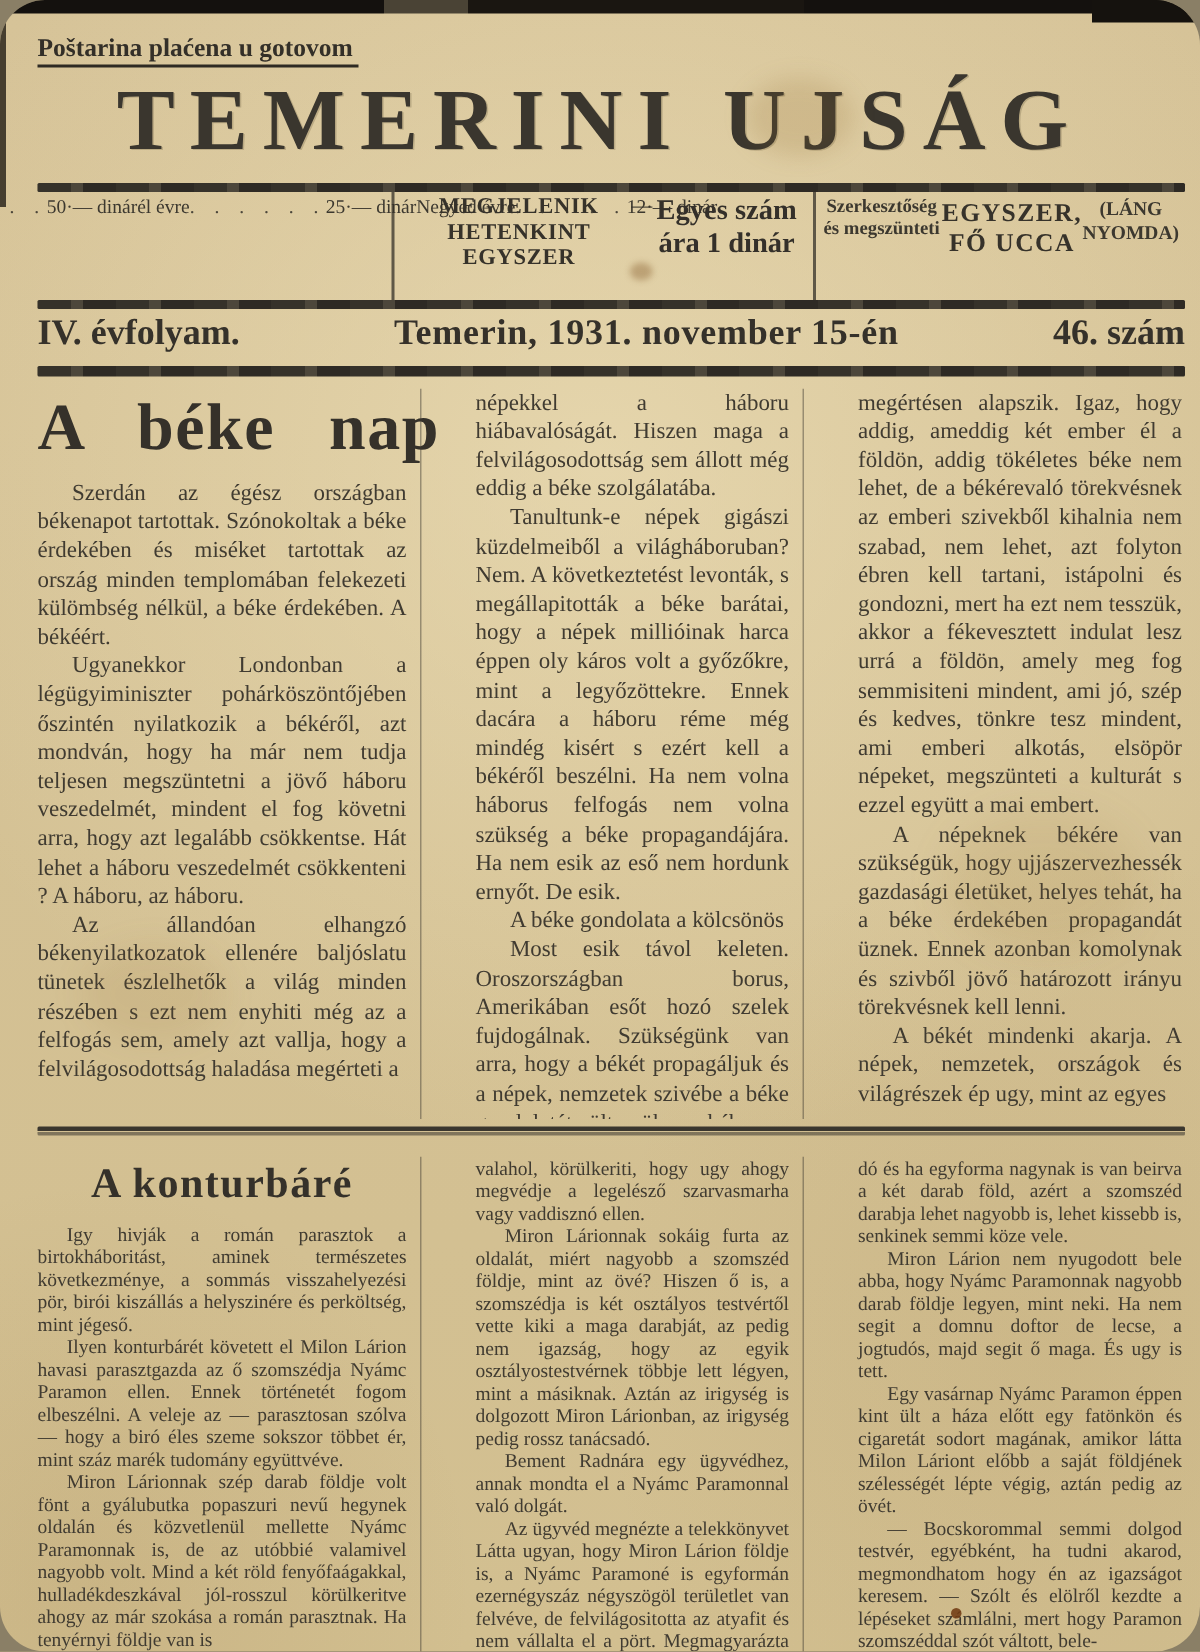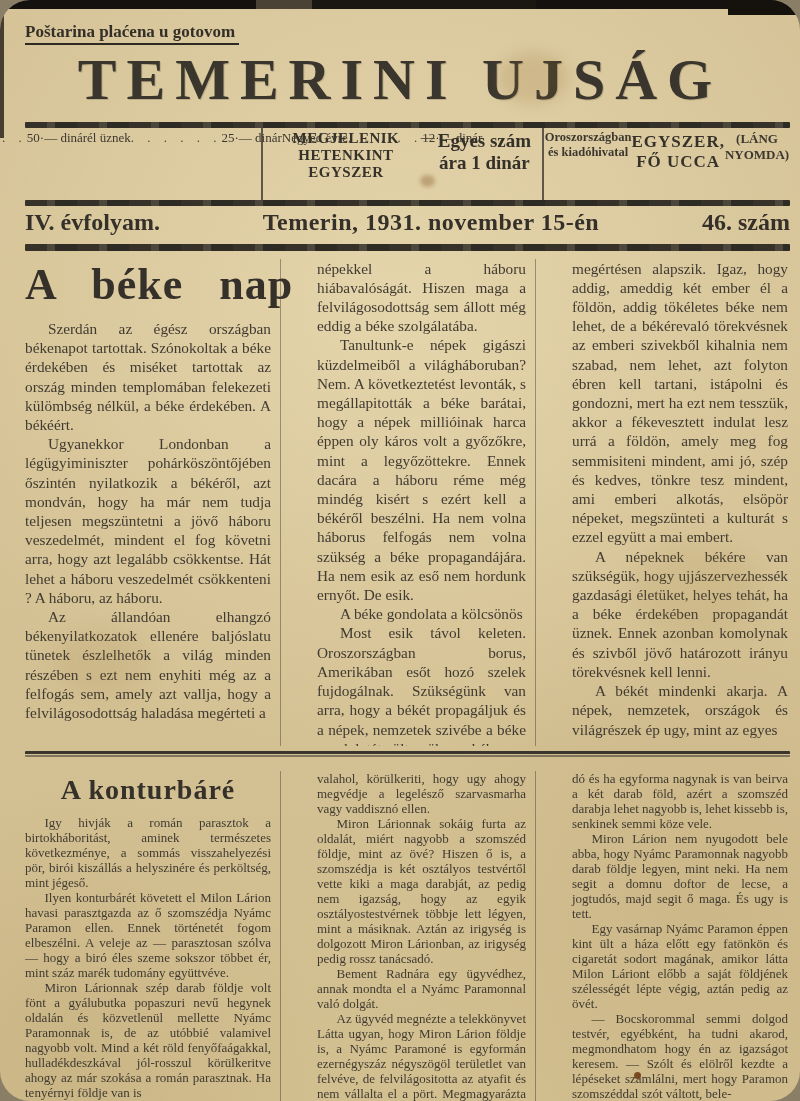--- a/index.html
+++ b/index.html
@@ -108,39 +108,39 @@
 
   <div class="infobar">
     <div class="info-cell cell-sub">
       <div class="sub-heading">ELŐFIZETÉSI ÁR:</div>
       <div class="sub-row">
         <span class="lbl">Egész évre</span>
         <span class="leader">. . . . .</span>
         <span class="val">50·— dinár</span>
       </div>
       <div class="sub-row">
-        <span class="lbl">él üznek</span>
+        <span class="lbl">él évre</span>
         <span class="leader">. . . . . .</span>
         <span class="val">25·— dinár</span>
       </div>
       <div class="sub-row">
         <span class="lbl">Negyed évre</span>
         <span class="leader">. . . . .</span>
         <span class="val">12·— dinár</span>
       </div>
     </div>
     <div class="vdiv"></div>
     <div class="info-cell cell-pub">
       <div class="pub-line1">MEGJELENIK HETENKINT EGYSZER</div>
       <div class="pub-dash">—</div>
       <div class="pub-line2">Egyes szám ára 1 dinár</div>
     </div>
     <div class="vdiv"></div>
     <div class="info-cell cell-ed">
-      <div class="ed-line1">Oroszországban és kiadóhivatal</div>
+      <div class="ed-line1">Szerkesztőség és megszünteti</div>
       <div class="ed-line2">EGYSZER, FŐ UCCA</div>
       <div class="ed-line3">(LÁNG NYOMDA)</div>
     </div>
   </div>
 
   <div class="rule"></div>
 
   <div class="dateline">
     <span class="dl-volume">IV. évfolyam.</span>
     <span class="dl-date">Temerin, 1931. november 15-én</span>

